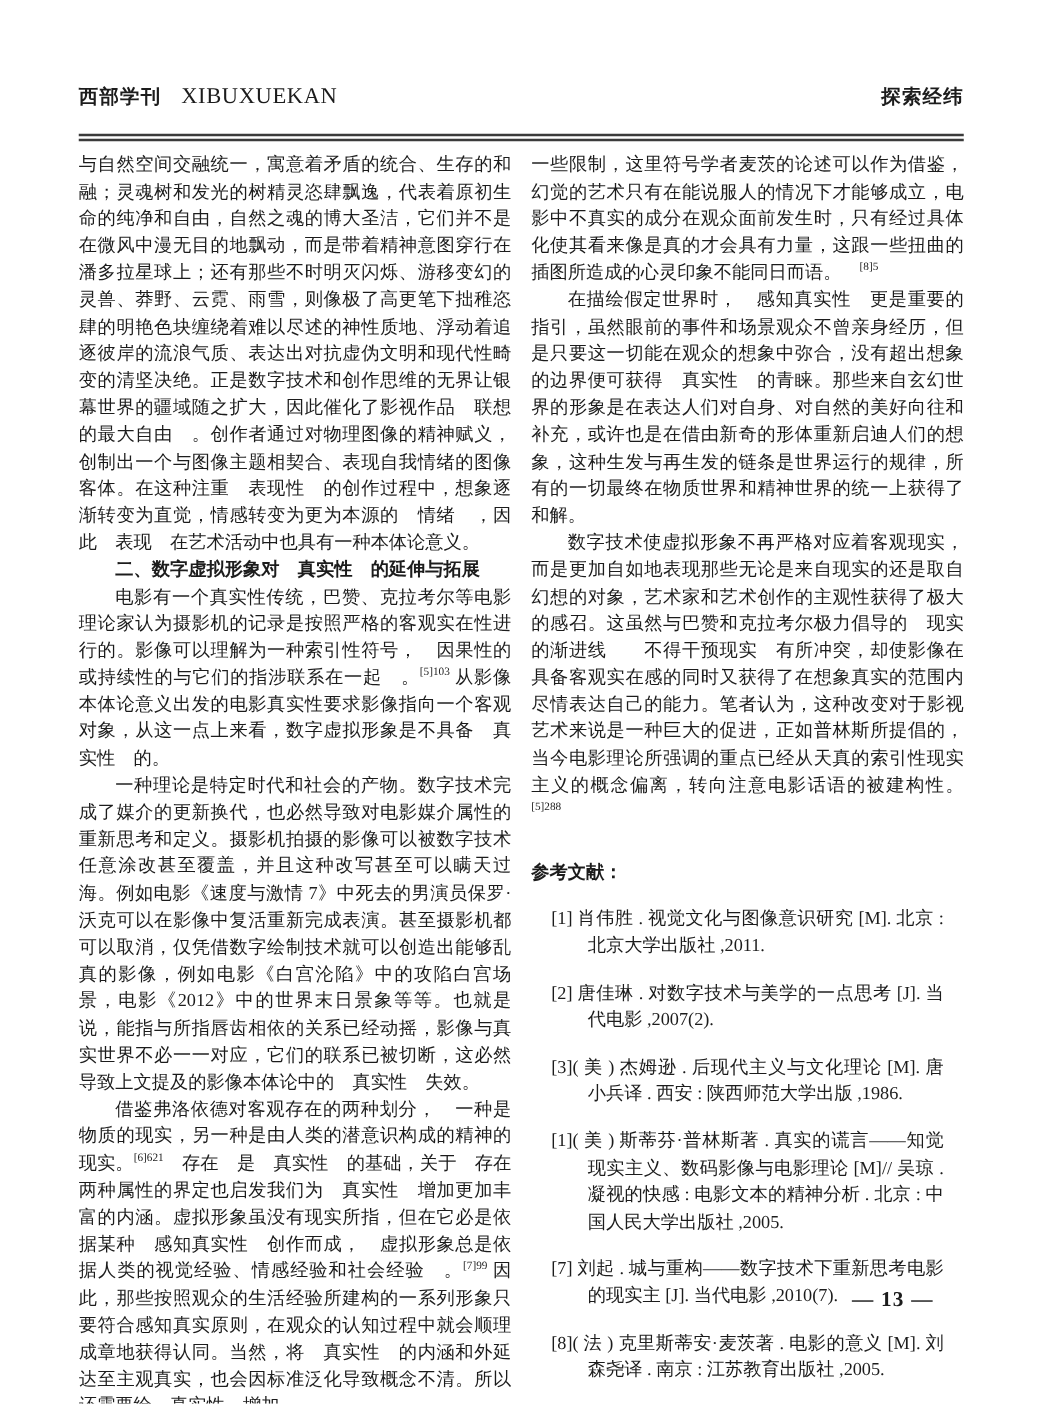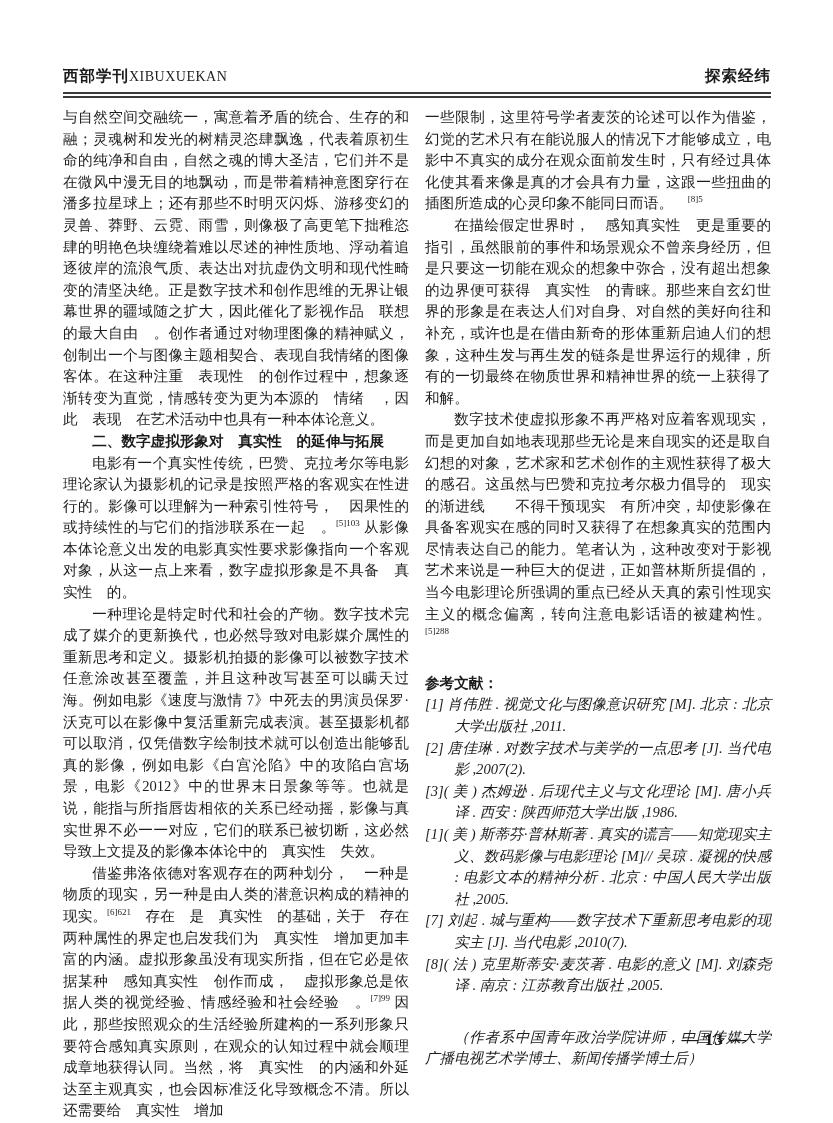--- a/index.html
+++ b/index.html
@@ -5,33 +5,33 @@
   html,body{margin:0;padding:0;background:#ffffff;}
   .page{
     position:relative;
     width:833px;height:1123px;
     background:#ffffff;
     color:#1c1c1c;
     font-family:"Liberation Serif","DejaVu Serif",serif;
     overflow:hidden;
   }
   .content{position:absolute;left:63px;top:66px;width:708px;}
-  .header{display:flex;align-items:baseline;padding-bottom:5px;}
+  .header{display:flex;align-items:baseline;padding-bottom:19px;}
   .jn-cn{font-family:"Liberation Sans","DejaVu Sans",sans-serif;font-weight:bold;font-size:15.5px;letter-spacing:1px;}
-  .jn-en{font-size:14px;letter-spacing:0.5px;}
+  .jn-en{font-size:18px;margin-left:16px;letter-spacing:0.5px;}
   .sec{margin-left:auto;font-family:"Liberation Sans","DejaVu Sans",sans-serif;font-weight:bold;font-size:15.5px;letter-spacing:1px;}
   .rule{height:2px;border-top:2px solid #3b3b3b;border-bottom:2px solid #3b3b3b;}
   .columns{display:flex;gap:16px;margin-top:9px;}
   .col{width:346px;font-size:14.6px;line-height:21.6px;text-align:justify;text-justify:inter-ideograph;}
   .col p{margin:0;text-indent:2em;}
   .col p.noindent{text-indent:0;}
   .col p.heading{font-weight:bold;}
   sup{font-size:9px;line-height:0;vertical-align:super;}
   .refs-title{font-weight:bold;margin-top:26px !important;text-indent:0 !important;}
-  .ref{font-style:italic;padding-left:2em;text-indent:-2em;margin:0;}
+  .ref{padding-left:2em;text-indent:-2em;margin:16px;}
   .author-note{font-style:italic;margin-top:30px !important;}
   .page-number{
     position:absolute;right:86px;top:1030px;
     font-weight:bold;font-size:17px;letter-spacing:1px;
   }
 </style>
 </head>
 <body>
 
 <div class="page">

